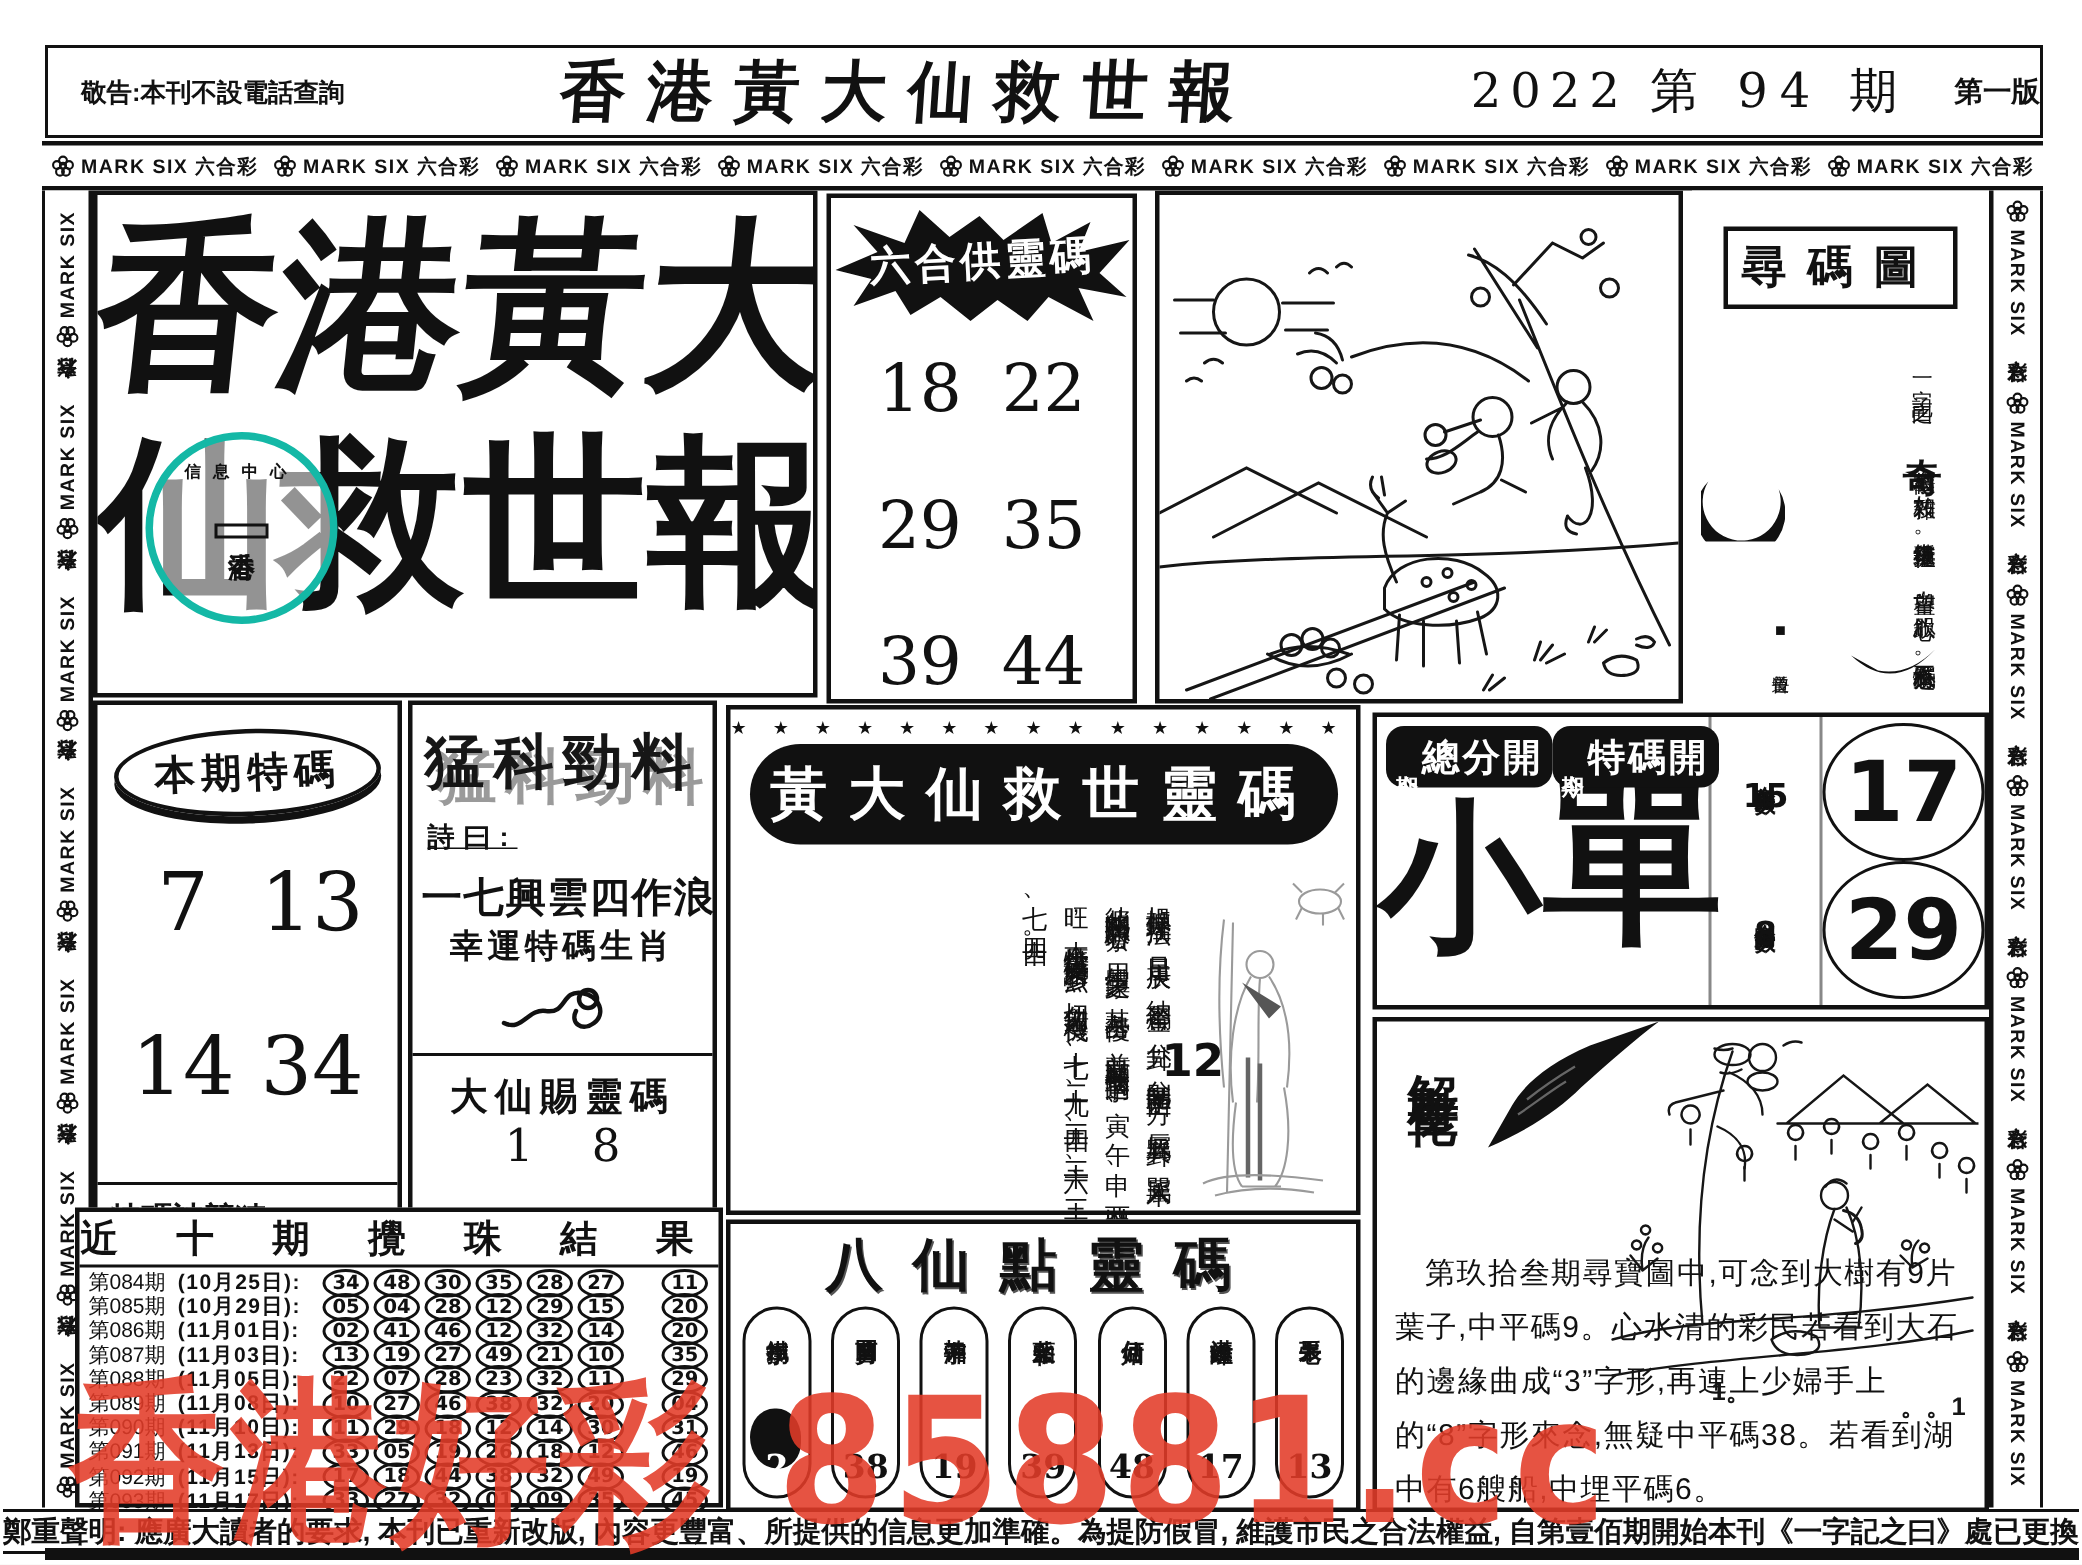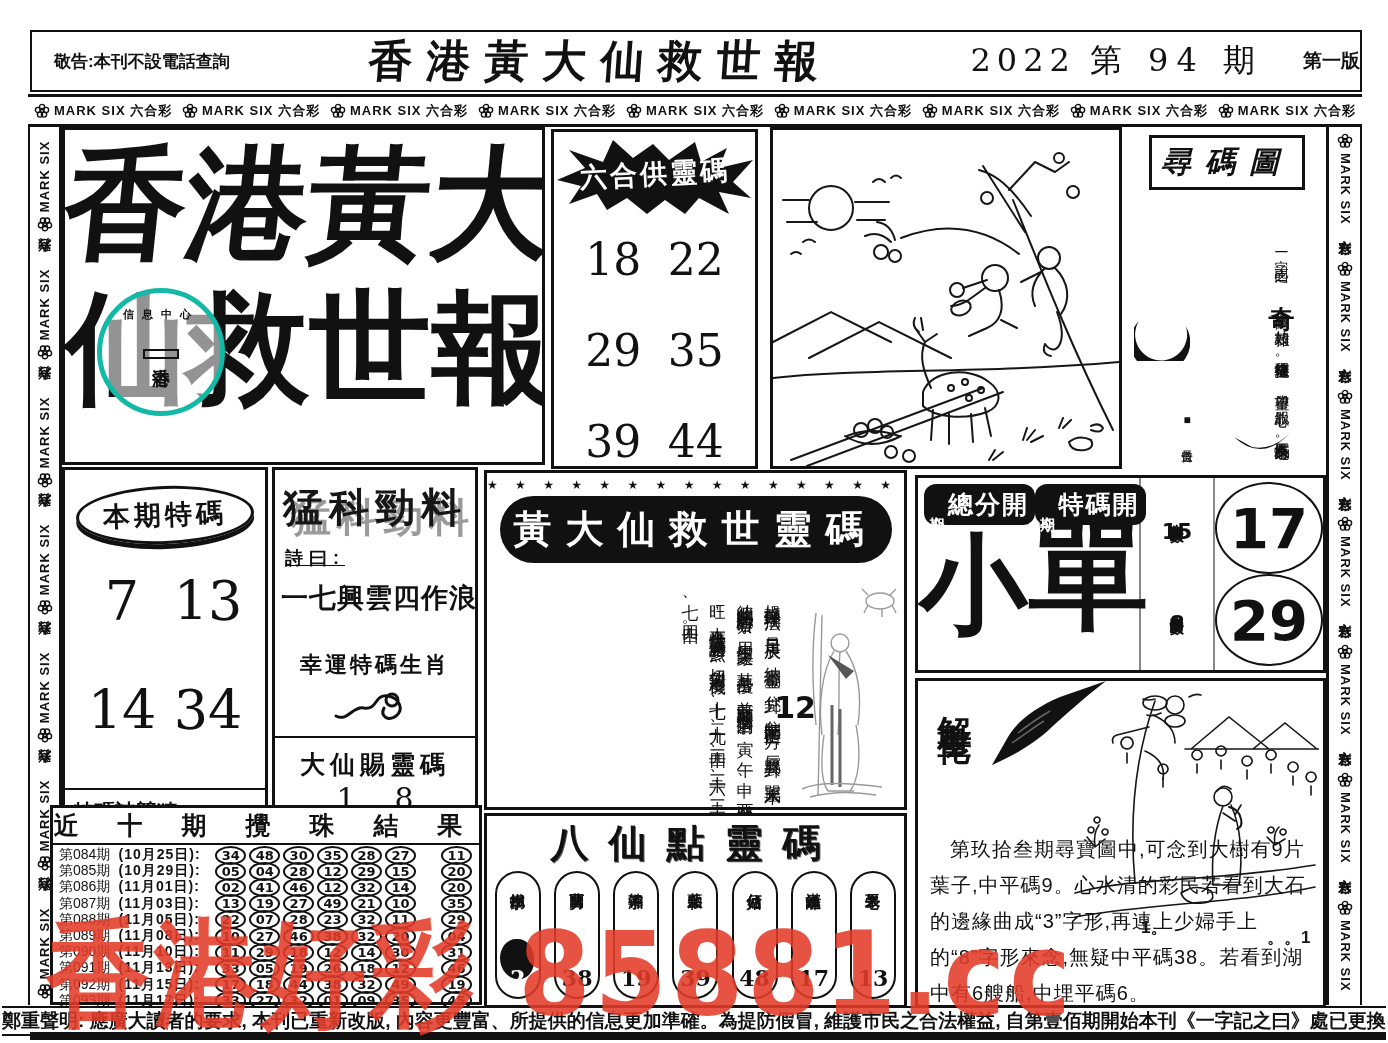--- a/index.html
+++ b/index.html
@@ -4,21 +4,21 @@
 <style>
   html,body{margin:0;padding:0;background:#f6f6f4;}
   body{width:1388px;height:1043px;position:relative;font-family:"Liberation Sans",sans-serif;color:#111;overflow:hidden;}
   .paper{position:absolute;left:0;top:0;width:1388px;height:1043px;background:#fff;}
   .box{position:absolute;border:3px solid #111;background:#fff;box-sizing:border-box;}
   .vtext{writing-mode:vertical-rl;text-orientation:upright;}
   
   .header{position:absolute;left:30px;top:30px;width:1332px;height:62px;border:2px solid #111;box-sizing:border-box;display:flex;align-items:center;background:#fff;}
   .notice{font-size:17px;font-weight:bold;margin-left:22px;white-space:nowrap;}
   .masthead-title{flex:1;text-align:center;font-size:44px;font-weight:900;letter-spacing:14px;font-family:"DejaVu Serif","Liberation Serif",serif;transform:skewX(-4deg);white-space:nowrap;}
-  .issue-wrap{display:flex;align-items:baseline;margin-right:24px;white-space:nowrap;}
+  .issue-wrap{display:flex;align-items:baseline;margin-right:14px;white-space:nowrap;}
   .issue-year{font-size:32px;font-family:"DejaVu Serif",serif;letter-spacing:6px;margin-right:14px;}
   .issue-no{font-size:32px;font-family:"DejaVu Serif",serif;letter-spacing:8px;}
   .edition{font-size:19px;font-weight:bold;margin-left:16px;}
   
   .bstrip{position:absolute;background:#fff;box-sizing:border-box;display:flex;justify-content:space-between;align-items:center;overflow:hidden;}
   .bstrip-top{left:28px;top:94px;width:1334px;height:33px;border-top:3px solid #111;border-bottom:3px solid #111;padding:0 6px;}
   .bstrip-left{left:28px;top:127px;width:34px;height:878px;border-left:2px solid #111;border-right:3px solid #111;flex-direction:column;padding:6px 0;}
   .bstrip-right{left:1326px;top:127px;width:36px;height:878px;border-left:3px solid #111;border-right:2px solid #111;flex-direction:column;padding:6px 0;}
   .bitem{display:flex;align-items:center;gap:4px;font-size:13px;font-weight:bold;white-space:nowrap;}
   .bitem .lbl{letter-spacing:1px;}
@@ -38,42 +38,42 @@
   .burst{position:relative;width:196px;height:78px;margin:6px auto 0;}
   .burst svg{position:absolute;left:0;top:0;}
   .burst-label{position:absolute;left:0;top:18px;width:100%;text-align:center;color:#fff;font-size:27px;font-weight:900;letter-spacing:3px;transform:rotate(-3deg);}
   .supply-rows{margin-top:18px;}
   .supply-row{display:flex;justify-content:space-around;padding:0 18px;margin-bottom:40px;}
   .supply-num{font-size:44px;font-family:"DejaVu Serif","Liberation Serif",serif;}
   
   .pic-box{left:708px;top:0;width:352px;height:342px;}
   
   .xun-box{left:1066px;top:0;width:198px;height:342px;border:none;}
-  .xun-title{margin:8px auto 0;width:150px;border:3px solid #111;padding:4px 0;text-align:center;font-size:30px;font-weight:900;letter-spacing:14px;font-style:italic;}
+  .xun-title{margin:24px auto 0;width:150px;border:3px solid #111;padding:4px 0;text-align:center;font-size:30px;font-weight:900;letter-spacing:14px;}
   .xun-body{position:absolute;left:12px;top:70px;right:8px;bottom:10px;}
   .xun-text{position:absolute;right:12px;top:48px;height:230px;font-size:15px;line-height:1.9;}
   .xun-riddle{margin-left:10px;font-size:14px;letter-spacing:4px;}
   .xun-answer{font-size:26px;font-weight:900;}
   .xun-sign{position:absolute;left:38px;bottom:18px;font-size:12px;}
   .crescent{position:absolute;}
   
   .special-box{left:0;top:340px;width:206px;height:342px;}
   .oval-title{margin:16px auto 0;width:172px;height:52px;border:3px solid #111;border-radius:50%;box-shadow:0 5px 0 #111;display:flex;align-items:center;justify-content:center;font-size:27px;font-weight:900;letter-spacing:4px;transform:rotate(-2deg);}
   .special-nums{display:flex;flex-wrap:wrap;padding:26px 14px 0;}
   .special-num{width:50%;text-align:center;font-size:54px;font-family:"DejaVu Serif",serif;margin-bottom:46px;}
   .special-guess{border-top:2px solid #111;padding:8px 8px 0;}
   .guess-label{font-size:21px;font-weight:bold;}
   .guess-text{font-size:25px;font-weight:900;letter-spacing:1px;}
   .poem-box{left:210px;top:340px;width:206px;height:342px;}
   .poem-title{position:relative;margin:10px 8px 0;height:58px;font-size:40px;font-weight:900;letter-spacing:6px;white-space:nowrap;}
   .poem-title .ghost{position:absolute;left:8px;top:10px;color:#9a9a9a;}
   .poem-title .main{position:absolute;left:0;top:0;color:#161616;}
   .shiyue{font-size:18px;font-weight:900;margin:8px 0 4px 10px;letter-spacing:6px;text-decoration:underline;}
   .verse{font-size:27px;font-weight:900;margin:10px 0 0 6px;letter-spacing:1px;white-space:nowrap;}
-  .zodiac{margin-top:34px;text-align:center;font-size:22px;font-weight:bold;letter-spacing:3px;}
+  .zodiac{text-align:center;font-size:22px;font-weight:bold;letter-spacing:3px;}
   .snake{display:block;margin:2px auto 0;}
   .grant{border-top:2px solid #111;margin-top:10px;padding-top:10px;text-align:center;font-size:25px;font-weight:900;letter-spacing:5px;}
   .grant-nums{display:flex;justify-content:space-around;padding:0 42px;font-size:30px;font-family:"DejaVu Serif",serif;}
   
   .lingma-box{left:422px;top:343px;width:423px;height:340px;}
   .stars{text-align:center;font-size:12px;letter-spacing:7px;margin-top:5px;white-space:nowrap;overflow:hidden;}
   .lingma-title{margin:4px auto 0;width:392px;background:#111;color:#fff;border-radius:34px;text-align:center;font-size:38px;font-weight:900;letter-spacing:14px;padding:8px 0;font-family:"DejaVu Serif",serif;}
   .lingma-body{position:absolute;left:10px;top:118px;right:118px;bottom:8px;font-size:17px;line-height:1.62;letter-spacing:2px;}
   .deity{position:absolute;right:4px;top:112px;}
   .fig-num{position:absolute;right:88px;bottom:82px;font-size:30px;font-weight:900;font-family:"DejaVu Sans",sans-serif;}

